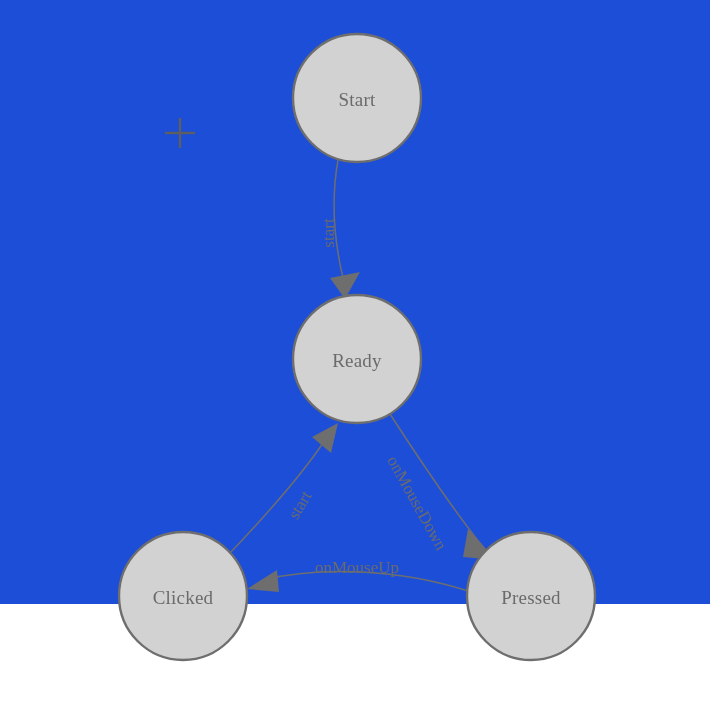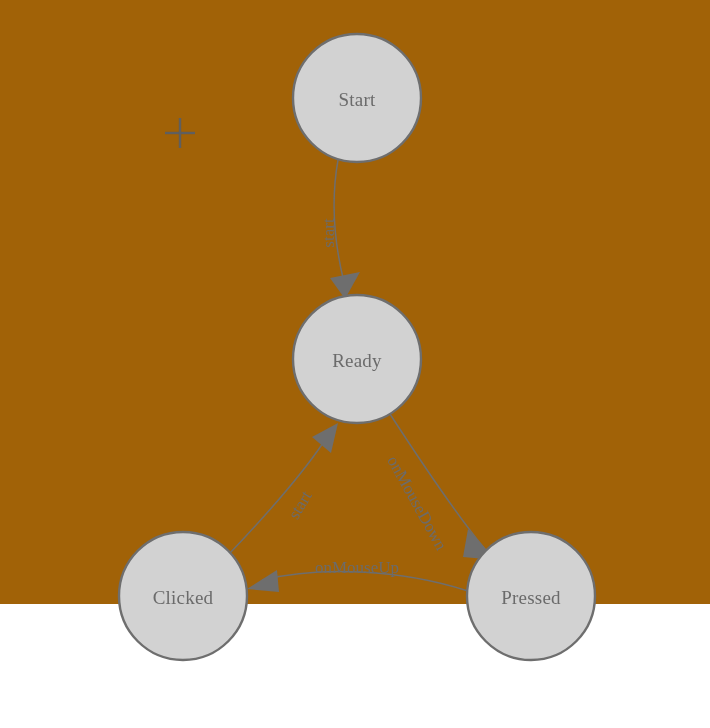--- a/index.html
+++ b/index.html
@@ -10,21 +10,21 @@
   body {
     width: 710px;
     height: 728px;
     font-family: "Liberation Serif", serif;
     overflow: hidden;
   }
   #canvas-root {
     position: relative;
     width: 710px;
     height: 604px;
-    background: #a16207;
+    background: #1d4ed8;
   }
   #diagram-svg {
     position: absolute;
     top: 0;
     left: 0;
     width: 710px;
     height: 728px;
   }
   .node-circle {
     fill: #d2d2d2;

